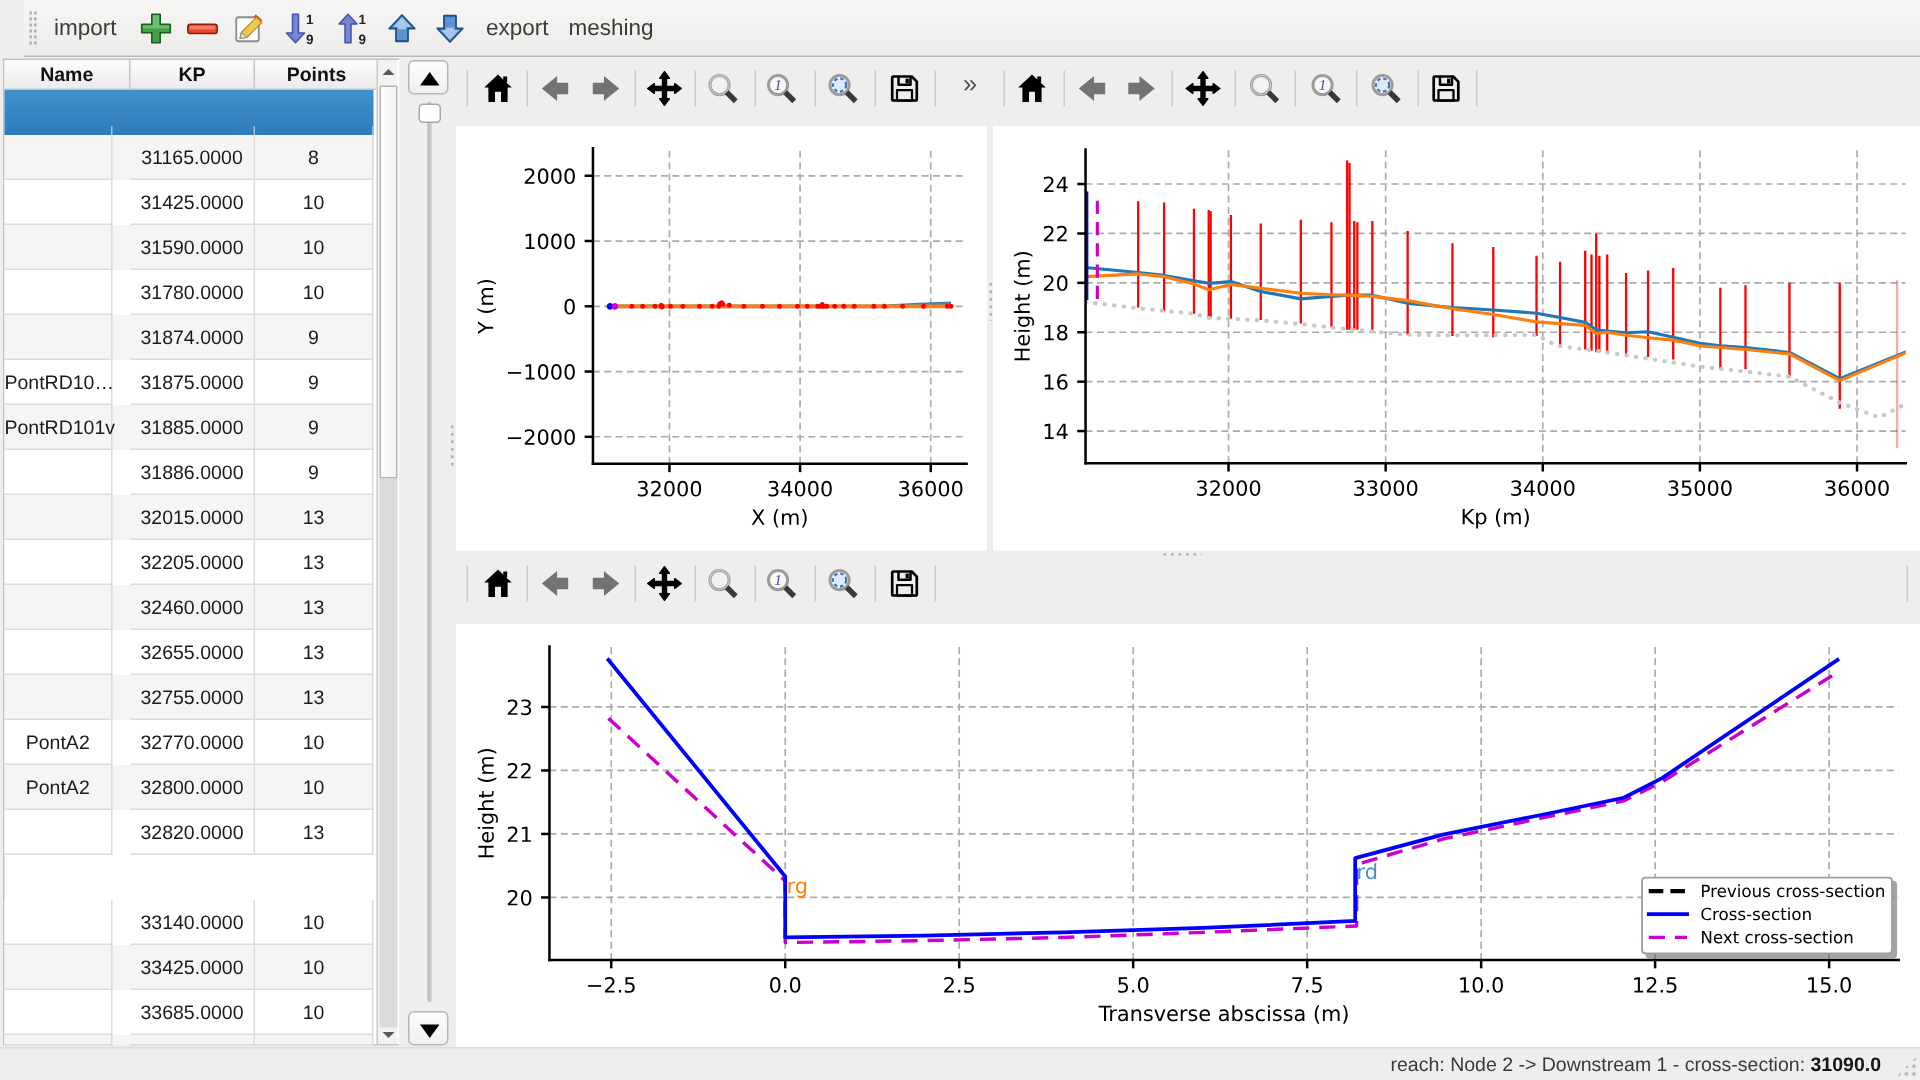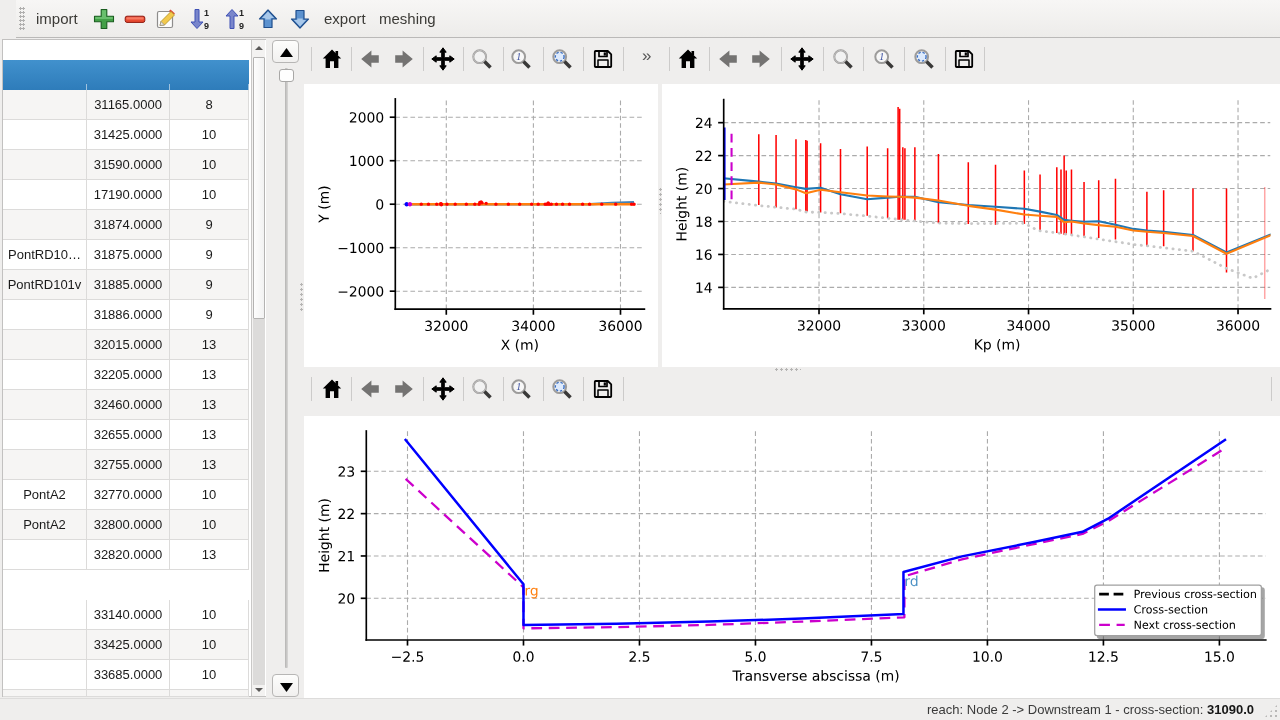--- a/index.html
+++ b/index.html
@@ -14,21 +14,21 @@
 .ticon { position:absolute; top:7px; width:24px; height:24px; }
 #table { position:absolute; left:2px; top:39px; width:264px; height:658px;
   background:#fff; border:1px solid #c2c1c0; border-right:none; }
 #thead { position:absolute; left:0; top:0; width:249px; height:20px;
   background:linear-gradient(#fcfcfc,#ebebea); border-bottom:1px solid #c2c1c0; }
 #thead div { position:absolute; top:0; height:20px; line-height:20px; text-align:center;
   font-weight:bold; font-size:13px; color:#111; border-right:1px solid #c6c5c4; }
 .row { position:absolute; width:246px; height:30px; }
 .row div { position:absolute; top:0; height:30px; line-height:30px; text-align:center;
   font-size:13px; color:#1a1a1a; border-right:1px solid #dcdbda; border-bottom:1px solid #dcdbda; }
-.row .c1 { left:0; width:84px; }
+.row .c1 { left:0; width:72px; }
 .row .c2 { left:84px; width:83px; }
 .row .c3 { left:167px; width:79px; }
 .rodd { background:#fff; }
 .reven { background:#f6f5f4; }
 .rsel { background:linear-gradient(#4191cd,#2e7cba); }
 .rsel div { color:#fff; border-right:1px solid #9fc2de; border-bottom:1px solid #2a6ca3;margin-top:24px; }
 #tsb { position:absolute; left:248px; top:0; width:14px; height:656px; background:#f3f2f1;
   border-left:1px solid #c9c8c7; }
 #tsb .sl { position:absolute; left:1px; top:17px; width:12px; height:262px;
   background:linear-gradient(90deg,#fdfdfd,#f2f2f2); border:1px solid #b4b3b2; border-radius:1px; }
@@ -91,20 +91,25 @@
   </svg>
   <svg class="ticon" style="left:272px;" viewBox="0 0 24 24">
     <path d="M12 21 L3.5 12 H8 V3.5 H16 V12 H20.5 Z" fill="#5c92cf" stroke="#1f4e8c" stroke-width="1.2"></path>
     <path d="M12 19.5 L6 13 H9.3 V11.5 H14.7 V13 H18 Z" fill="#a8c8ea"></path>
   </svg>
   <div class="tbtxt" style="left:308px;">export</div>
   <div class="tbtxt" style="left:363px;">meshing</div>
 </div>
 
 <div id="table">
+  <div id="thead">
+    <div style="left:0;width:84px;">Name</div>
+    <div style="left:84px;width:83px;">KP</div>
+    <div style="left:167px;width:82px;border-right:none;">Points</div>
+  </div>
   <div class="row rsel" style="top:20px;">
       <div class="c1"></div>
       <div class="c2">31090.0000</div>
       <div class="c3">8</div>
     </div>
   <div class="row reven" style="top:50px;">
       <div class="c1"></div>
       <div class="c2">31165.0000</div>
       <div class="c3">8</div>
     </div>
@@ -113,21 +118,21 @@
       <div class="c2">31425.0000</div>
       <div class="c3">10</div>
     </div>
   <div class="row reven" style="top:110px;">
       <div class="c1"></div>
       <div class="c2">31590.0000</div>
       <div class="c3">10</div>
     </div>
   <div class="row rodd" style="top:140px;">
       <div class="c1"></div>
-      <div class="c2">17190.0000</div>
+      <div class="c2">31780.0000</div>
       <div class="c3">10</div>
     </div>
   <div class="row reven" style="top:170px;">
       <div class="c1"></div>
       <div class="c2">31874.0000</div>
       <div class="c3">9</div>
     </div>
   <div class="row rodd" style="top:200px;">
       <div class="c1">PontRD10…</div>
       <div class="c2">31875.0000</div>

